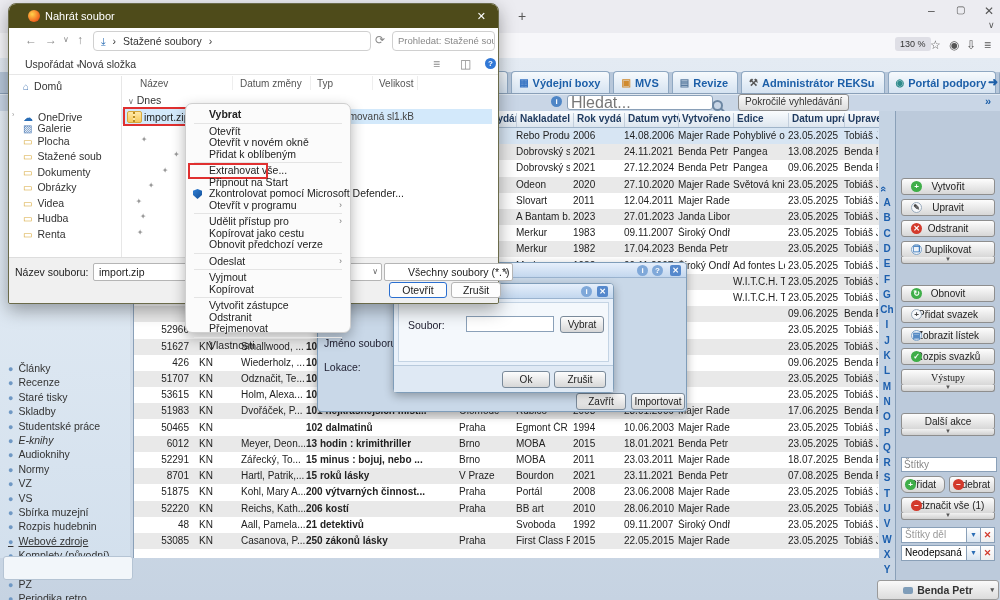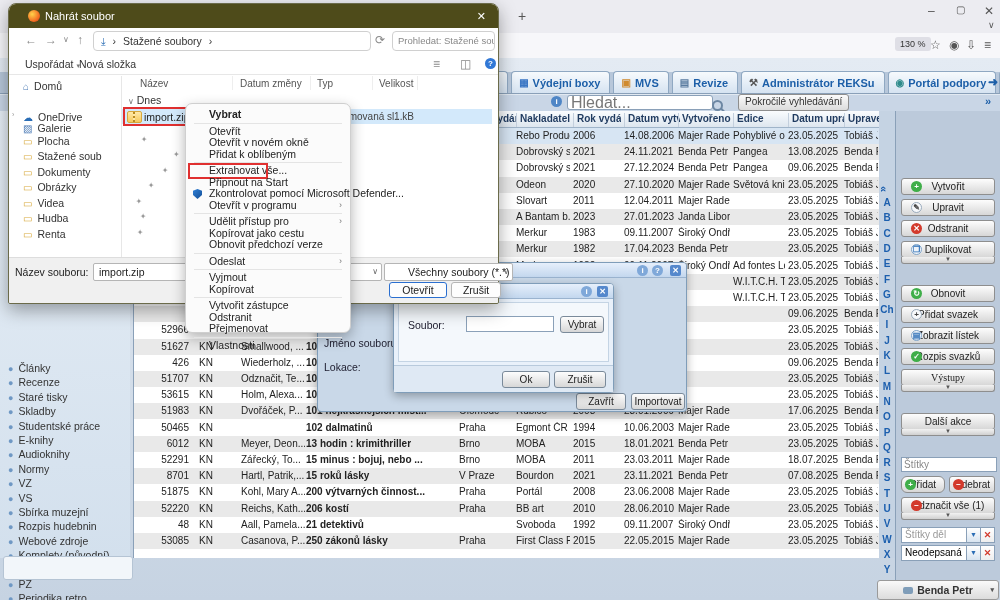--- a/index.html
+++ b/index.html
@@ -181,28 +181,28 @@
       <div class="abs" id="adv-btn">Pokročilé vyhledávání</div>
       <span class="abs" id="chevR">»</span>
     </div>
 
     <div class="abs" id="sidebar">
         <div class="sbitem" style="top: 251px;"><span class="dot">●</span>Články</div>
         <div class="sbitem" style="top: 265.4px;"><span class="dot">●</span>Recenze</div>
         <div class="sbitem" style="top: 279.8px;"><span class="dot">●</span>Staré tisky</div>
         <div class="sbitem" style="top: 294.2px;"><span class="dot">●</span>Skladby</div>
         <div class="sbitem" style="top: 308.6px;"><span class="dot">●</span>Studentské práce</div>
-        <div class="sbitem" style="top: 323px;"><span class="dot">●</span>E-knihy</div>
+        <div class="sbitem" style="top: 323px; font-style: italic;"><span class="dot">●</span>E-knihy</div>
         <div class="sbitem" style="top: 337.4px;"><span class="dot">●</span>Audioknihy</div>
         <div class="sbitem" style="top: 351.8px;"><span class="dot">●</span>Normy</div>
         <div class="sbitem" style="top: 366.2px;"><span class="dot">●</span>VZ</div>
         <div class="sbitem" style="top: 380.6px;"><span class="dot">●</span>VS</div>
         <div class="sbitem" style="top: 395px;"><span class="dot">●</span>Sbírka muzejní</div>
         <div class="sbitem" style="top: 409.4px;"><span class="dot">●</span>Rozpis hudebnin</div>
-        <div class="sbitem" style="top: 423.8px;"><span class="dot">●</span>Webové zdroje</div>
+        <div class="sbitem" style="top: 423.8px; text-decoration: underline;"><span class="dot">●</span>Webové zdroje</div>
         <div class="sbitem" style="top: 438.2px;"><span class="dot">●</span>Komplety (původní)</div>
         <div class="sbitem" style="top: 452.6px;"><span class="dot">●</span>VH</div>
         <div class="sbitem" style="top: 467px;"><span class="dot">●</span>PZ</div>
         <div class="sbitem" style="top: 481.4px;"><span class="dot">●</span>Periodika retro</div>
       </div>
     <div class="abs" id="sb-footer"></div>
 
     <div class="abs" id="tablewrap">
       <div id="thead">
           <div class="hc c0"></div>

